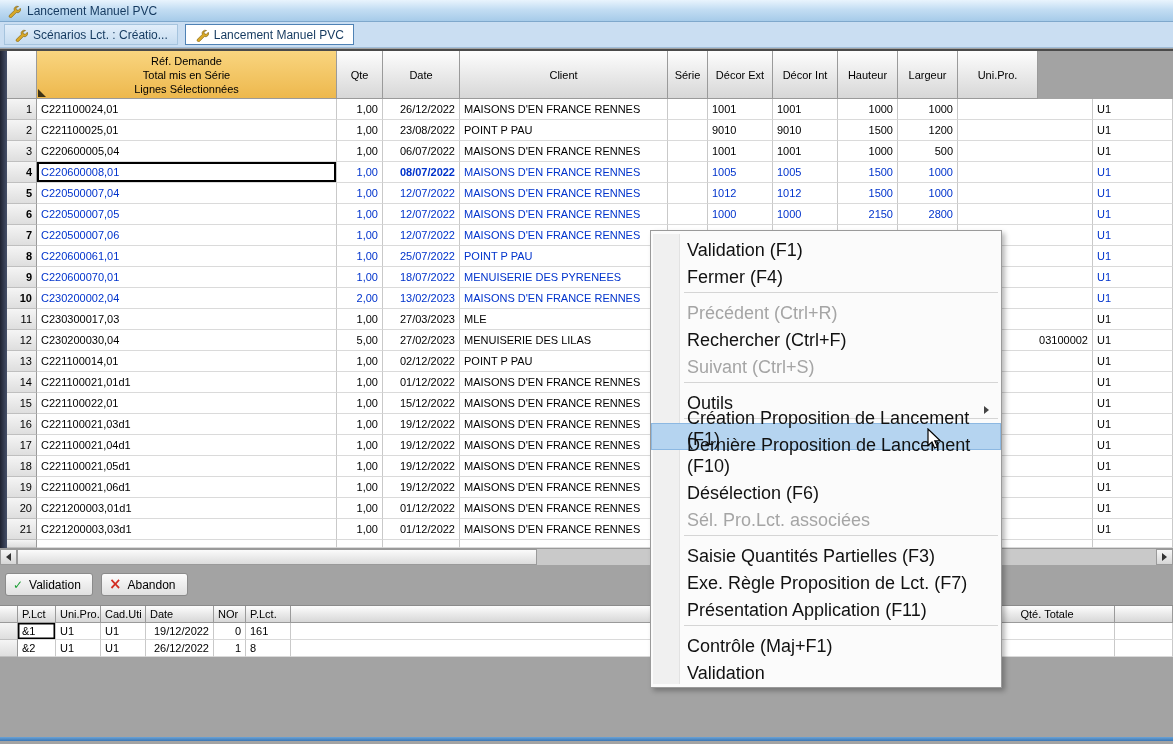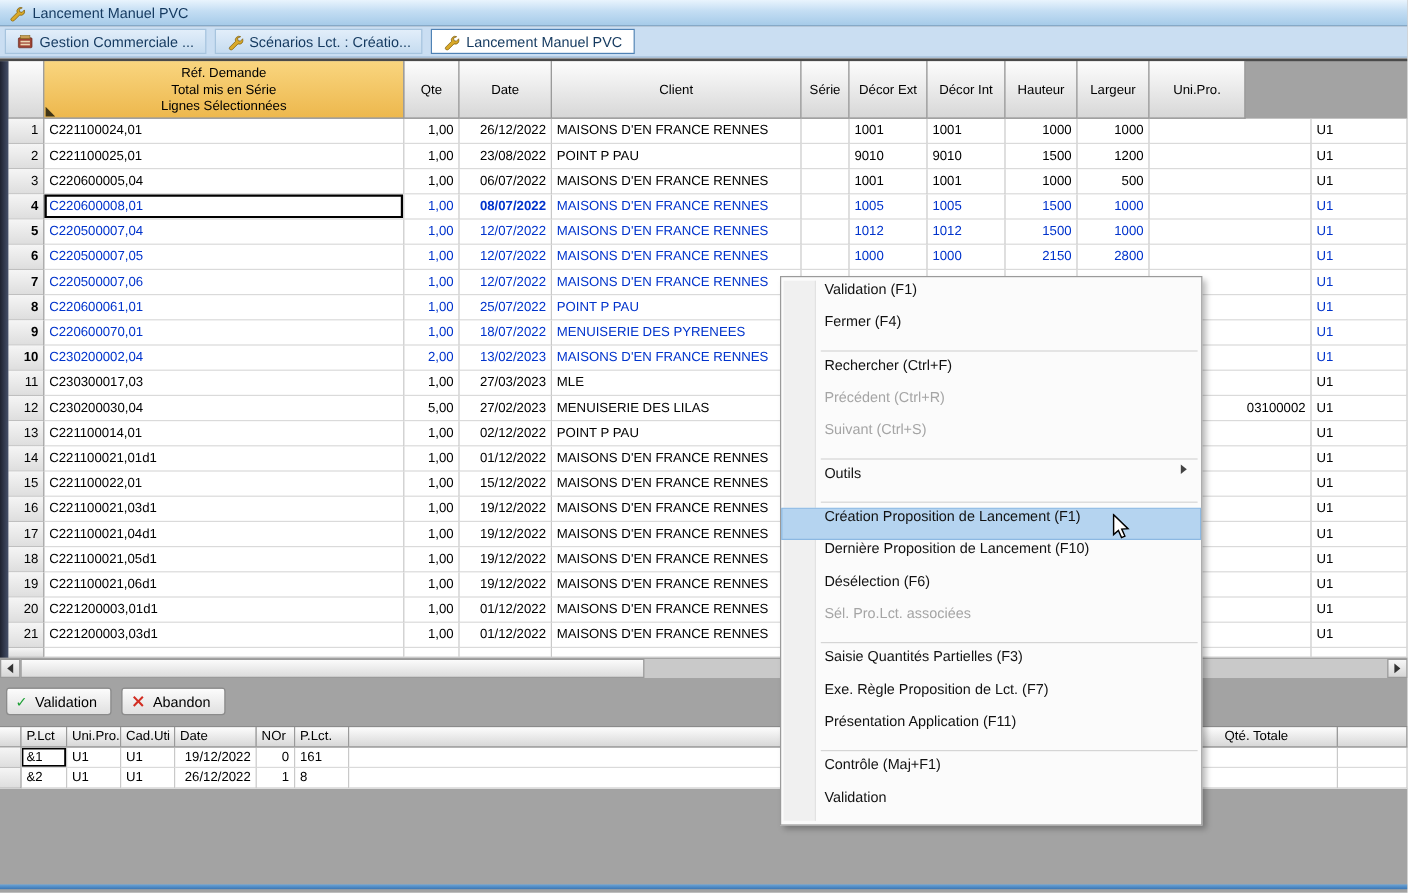--- a/index.html
+++ b/index.html
@@ -77,22 +77,22 @@
 
   
   .bottom-border { position:absolute; left:0; right:0; top:737px; height:4px;
     background:linear-gradient(#6ba3d6,#3a76b4); }
 
   
   .context-menu { position:absolute; left:650px; top:230px; width:352px; background:#fbfbfb;
     border:1px solid #9a9a9a; box-shadow:3px 3px 5px rgba(0,0,0,0.28); padding:3px 0; z-index:10; }
   .context-menu::before { content:""; position:absolute; left:2px; top:3px; bottom:3px; width:26px;
     background:#f0f0f0; border-right:1px solid #e2e2e2; }
-  .menu-item { position:relative; height:27px; display:flex; align-items:flex-start;
-    padding-left:36px; font-size:12px; color:#111; cursor:default; }
+  .menu-item { position:relative; height:27px; display:flex; align-items:flex-end;
+    padding-left:36px; font-size:18px; color:#111; cursor:default; }
   .menu-item.hl { background:#b5d4f0; box-shadow: inset 0 0 0 1px #8cb8e2; }
   .menu-item.dis .menu-label { color:#a5a5a5; }
   .menu-sep { height:1px; background:#d5d5d5; margin:4px 3px 4px 33px; }
   .submenu-arrow { position:absolute; right:12px; width:0; height:0;
     border-left:5px solid #444; border-top:4px solid transparent; border-bottom:4px solid transparent; }
 
   .cursor { position:absolute; left:924px; top:428px; z-index:20; }
 </style>
 </head>
 <body>
@@ -102,31 +102,20 @@
   <div class="titlebar">
     <span class="tab-icon">
       <svg width="14" height="14" viewBox="0 0 16 16">
           <path d="M13.2 2.9a3.6 3.6 0 0 0-4.9 4.5L3 12.7a1.7 1.7 0 1 0 2.4 2.4l5.3-5.3a3.6 3.6 0 0 0 4.5-4.9L13 7.2l-2.3-.5-.5-2.3z" fill="#d9a928" stroke="#7c5d10" stroke-width="0.7"></path>
         </svg>
     </span>
     <span>Lancement Manuel PVC</span>
   </div>
 
   <div class="tabbar">
-      <div class="tab">
-        <div class="tab-icon">
-          <svg width="14" height="14" viewBox="0 0 16 16">
-            <rect x="1.5" y="4" width="13" height="9.5" rx="1" fill="#9e4433" stroke="#5f2418" stroke-width="0.6"></rect>
-            <rect x="3.5" y="1.8" width="9" height="3" fill="#c99f55" stroke="#7c5d10" stroke-width="0.5"></rect>
-            <rect x="3.5" y="6.8" width="9" height="1.6" fill="#ecd9b4"></rect>
-            <rect x="3.5" y="9.6" width="9" height="1.6" fill="#ecd9b4"></rect>
-          </svg>
-        </div>
-        <div class="tab-label">Gestion Commerciale ...</div>
-      </div>
       <div class="tab">
         <div class="tab-icon">
           <svg width="14" height="14" viewBox="0 0 16 16">
             <path d="M13.2 2.9a3.6 3.6 0 0 0-4.9 4.5L3 12.7a1.7 1.7 0 1 0 2.4 2.4l5.3-5.3a3.6 3.6 0 0 0 4.5-4.9L13 7.2l-2.3-.5-.5-2.3z" fill="#d9a928" stroke="#7c5d10" stroke-width="0.7"></path>
           </svg>
         </div>
         <div class="tab-label">Scénarios Lct. : Créatio...</div>
       </div>
       <div class="tab active">
         <div class="tab-icon">
@@ -537,25 +526,25 @@
   <div class="bottom-border"></div>
 
   <div class="context-menu">
       <div class="menu-item">
         <div class="menu-label">Validation (F1)</div>
       </div>
       <div class="menu-item">
         <div class="menu-label">Fermer (F4)</div>
       </div>
       <div class="menu-sep"></div>
-      <div class="menu-item">
-        <div class="menu-label">Rechercher (Ctrl+F)</div>
-      </div>
       <div class="menu-item dis">
         <div class="menu-label">Précédent (Ctrl+R)</div>
+      </div>
+      <div class="menu-item">
+        <div class="menu-label">Rechercher (Ctrl+F)</div>
       </div>
       <div class="menu-item dis">
         <div class="menu-label">Suivant (Ctrl+S)</div>
       </div>
       <div class="menu-sep"></div>
       <div class="menu-item">
         <div class="menu-label">Outils</div>
         <div class="submenu-arrow"></div>
       </div>
       <div class="menu-sep"></div>

